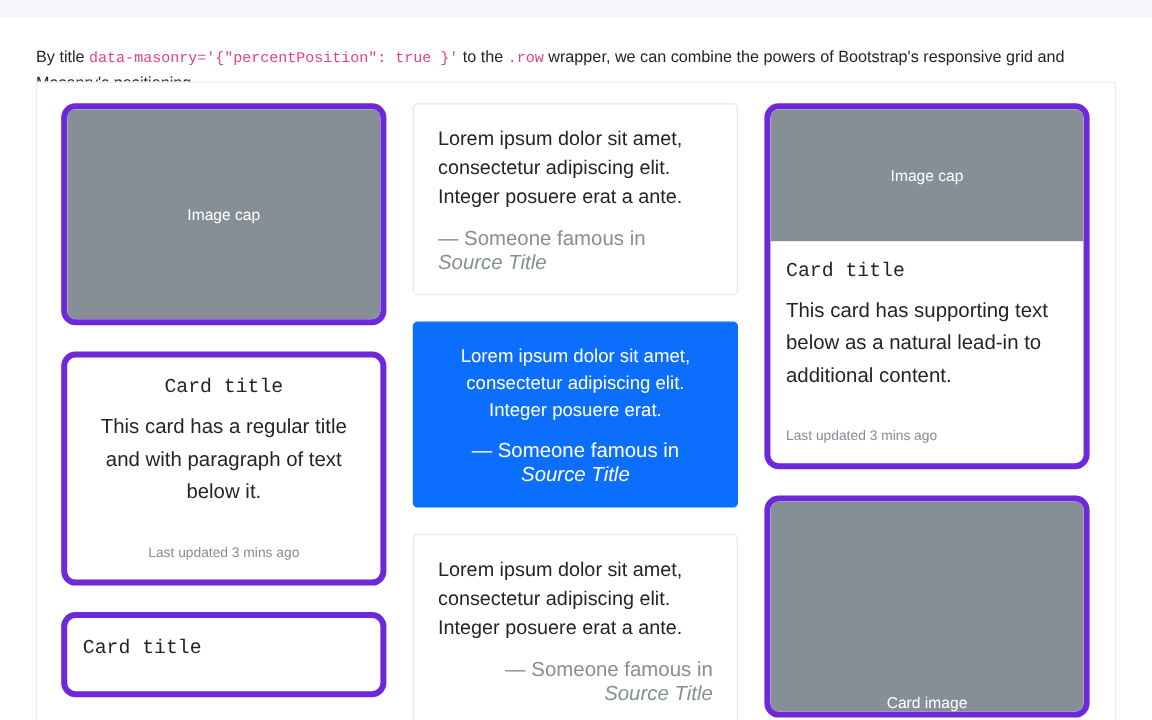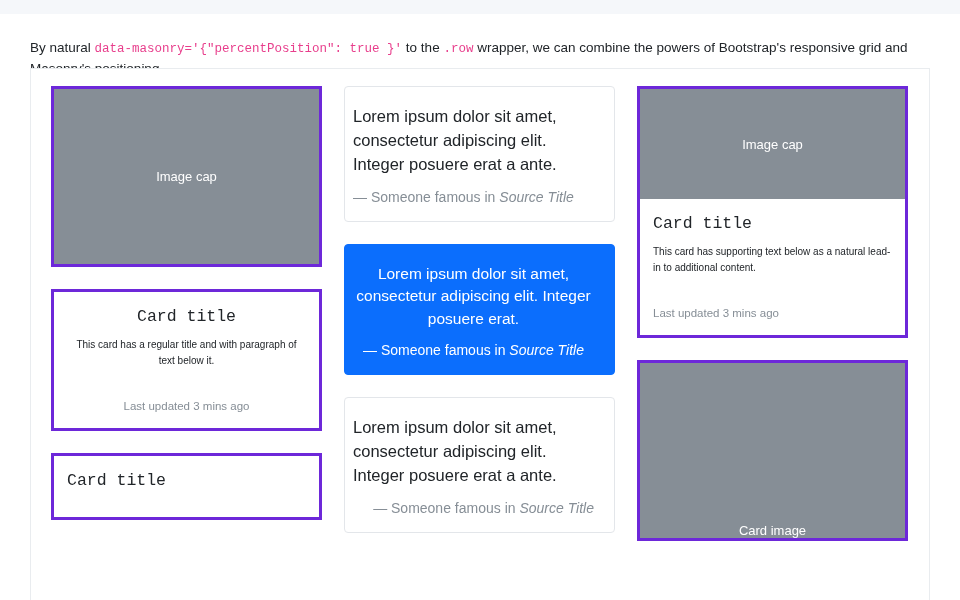--- a/index.html
+++ b/index.html
@@ -60,22 +60,22 @@
   .col {
     position: absolute;
     width: 271px;
     top: 0;
   }
   .col-1 { left: 0; }
   .col-2 { left: 293px; }
   .col-3 { left: 586px; }
 
   .card {
-    border: 3px solid #6d28d9;
-    border-radius: 0;
+    border: 5px solid #6d28d9;
+    border-radius: 12px;
     background: #fff;
     margin-bottom: 22px;
     overflow: hidden;
   }
   .card-img {
     background: #868e96;
     color: #ffffff;
     font-size: 13px;
     display: flex;
     align-items: center;
@@ -89,72 +89,72 @@
   }
   .card-title {
     font-size: 16.5px;
     font-weight: 400;
     margin: 0 0 10px 0;
     line-height: 1.3;
     color: #212529;
     font-family: Liberation Mono, monospace;
   }
   .card-text {
-    font-size: 10px;
+    font-size: 17px;
     line-height: 1.58;
     margin: 0;
     color: #212529;
   }
   .card-meta {
     font-size: 11.5px;
     color: #868e96;
     margin-top: 31px;
   }
   .text-center { text-align: center; }
 
   
   .quote-card {
     border: 1px solid #e3e6ea;
     border-radius: 4px;
     background: #fff;
     margin-bottom: 22px;
-    padding: 18px 20px 16px 8px;
+    padding: 18px 20px 16px 20px;
   }
   .quote-card.primary {
     background: #0d6efd;
     background: #0b6efd;
     border-color: #0b6efd;
     color: #ffffff;
     text-align: center;
   }
   .quote-text {
     font-size: 16.5px;
     line-height: 1.45;
     margin: 0;
     font-weight: 400;
   }
   .quote-card.primary .quote-text { font-size: 15.5px; }
   .quote-footer {
     margin-top: 12px;
-    font-size: 14px;
+    font-size: 17px;
     color: #868e96;
   }
   .quote-card.primary .quote-footer { color: #ffffff; }
   .right-align { text-align: right; }
   .quote-footer em { font-style: italic; }
 </style>
 </head>
 <body>
 
 <div class="page">
 
   <div class="top-strip"></div>
 
   <p class="intro">
-    <span>By natural </span><code>data-masonry='{"percentPosition": true }'</code><span> to the </span><code>.row</code><span> wrapper, we can combine the powers of Bootstrap's responsive grid and Masonry's positioning.</span>
+    <span>By title </span><code>data-masonry='{"percentPosition": true }'</code><span> to the </span><code>.row</code><span> wrapper, we can combine the powers of Bootstrap's responsive grid and Masonry's positioning.</span>
   </p>
 
   <div class="panel"></div>
 
   <div class="masonry">
 
     <div class="col col-1">
 
       <div class="card">
         <div class="card-img img-175">

